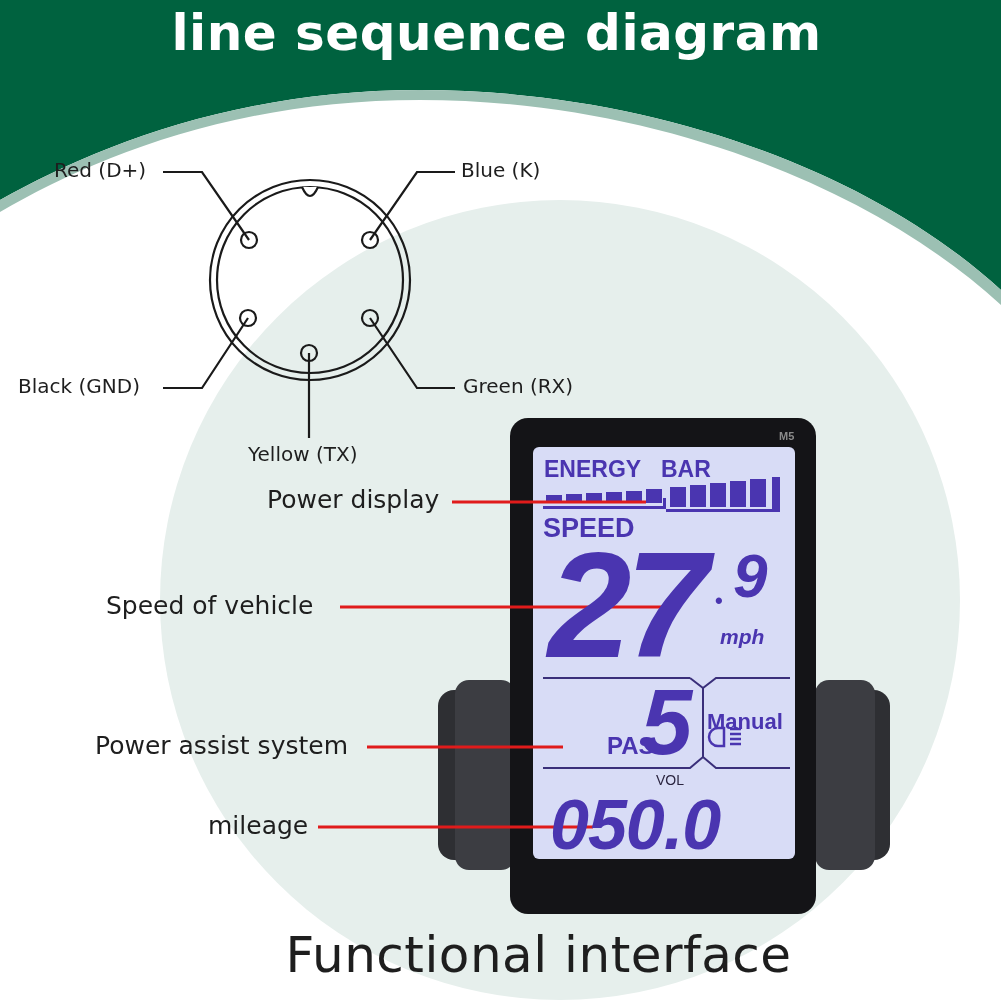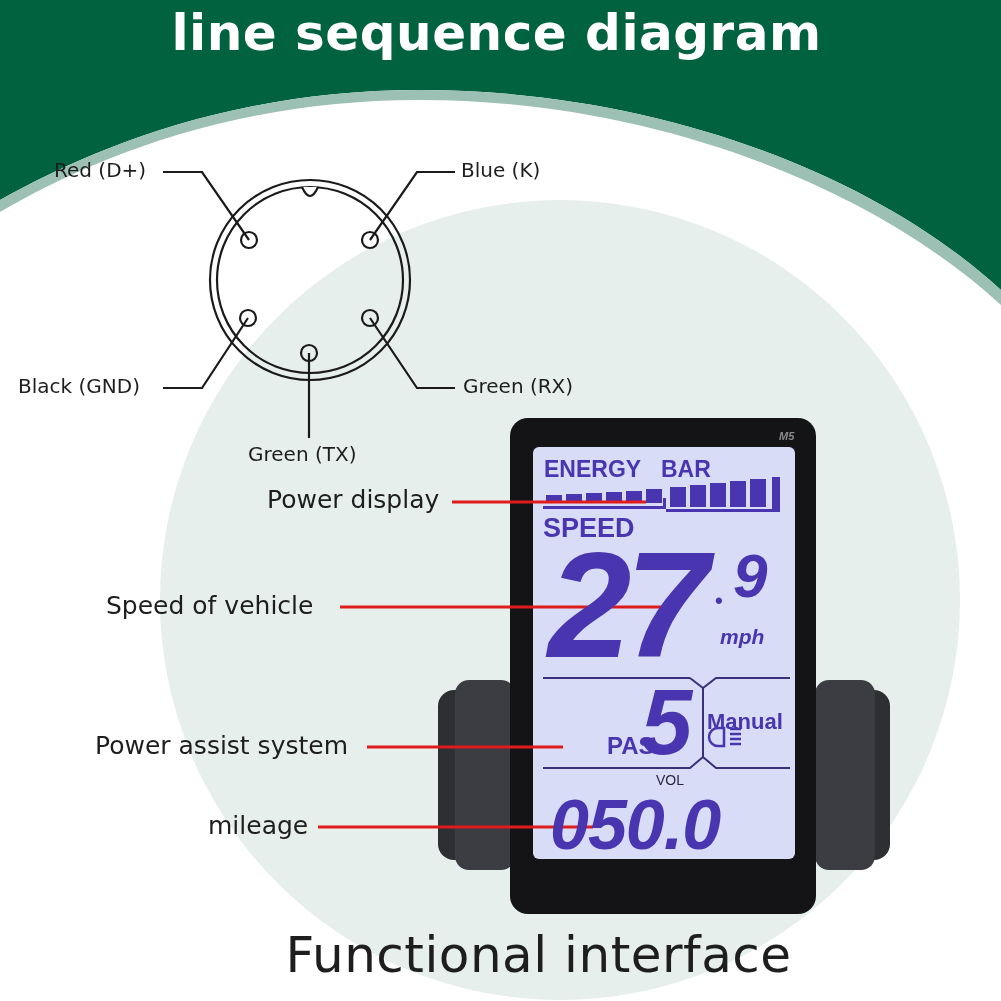--- a/index.html
+++ b/index.html
@@ -3,21 +3,21 @@
 <meta charset="utf-8">
 <style>
   html,body{margin:0;padding:0;}
   body{width:1001px;height:1001px;position:relative;overflow:hidden;background:#ffffff;font-family:"DejaVu Sans","Liberation Sans",sans-serif;}
   .bg-svg{position:absolute;left:0;top:0;width:1001px;height:1001px;}
   .title{position:absolute;left:0;top:4px;width:993px;text-align:center;color:#fff;font-size:50px;font-weight:bold;letter-spacing:0.5px;}
   .lbl{position:absolute;color:#1e1e1e;font-size:20px;white-space:nowrap;}
   .lbl-lg{position:absolute;color:#1e1e1e;font-size:25px;white-space:nowrap;}
   .footer{position:absolute;left:0;width:1001px;top:926px;text-align:center;color:#1e1e1e;font-size:50px;letter-spacing:0.5px;left:100px;}
   .lcd-text{position:absolute;color:#4a35b0;font-weight:bold;white-space:nowrap;font-family:"Liberation Sans",sans-serif;}
-  .model{position:absolute;color:#8a8a8a;font-size:11px;font-weight:bold;font-family:"Liberation Sans",sans-serif;font-style:italic;}
+  .model{position:absolute;color:#8a8a8a;font-size:11px;font-weight:bold;font-family:"Liberation Sans",sans-serif;}
 </style>
 </head>
 <body>
 
 <svg class="bg-svg" viewBox="0 0 1001 1001">
 
   <path d="M0 0 H1001 V290 C870 170 650 90 420 90 C230 90 90 150 0 200 Z" fill="#00623f"></path>
   <path d="M0 200 C90 150 230 90 420 90 C650 90 870 170 1001 290 V305 C870 185 650 100 420 100 C230 100 90 160 0 212 Z" fill="#9cc0b3"></path>
 
   <circle cx="560" cy="600" r="400" fill="#e6efec"></circle>
@@ -89,21 +89,21 @@
     <line x1="318" y1="827" x2="593" y2="827"></line>
   </g>
 </svg>
 
 <div class="title">line sequence diagram</div>
 
 <div class="lbl" style="left:54px;top:158px;">Red (D+)</div>
 <div class="lbl" style="left:461px;top:158px;">Blue (K)</div>
 <div class="lbl" style="left:18px;top:374px;">Black (GND)</div>
 <div class="lbl" style="left:463px;top:374px;">Green (RX)</div>
-<div class="lbl" style="left:248px;top:442px;">Green (TX)</div>
+<div class="lbl" style="left:248px;top:442px;">Yellow (TX)</div>
 
 <div class="lbl-lg" style="left:267px;top:485px;">Power display</div>
 <div class="lbl-lg" style="left:106px;top:591px;">Speed of vehicle</div>
 <div class="lbl-lg" style="left:95px;top:731px;">Power assist system</div>
 <div class="lbl-lg" style="left:208px;top:811px;">mileage</div>
 
 <div class="model" style="left:779px;top:430px;">M5</div>
 <div class="lcd-text" style="left:544px;top:456px;font-size:23px;">ENERGY</div>
 <div class="lcd-text" style="left:661px;top:456px;font-size:23px;">BAR</div>
 <div class="lcd-text" style="left:543px;top:513px;font-size:27px;">SPEED</div>

